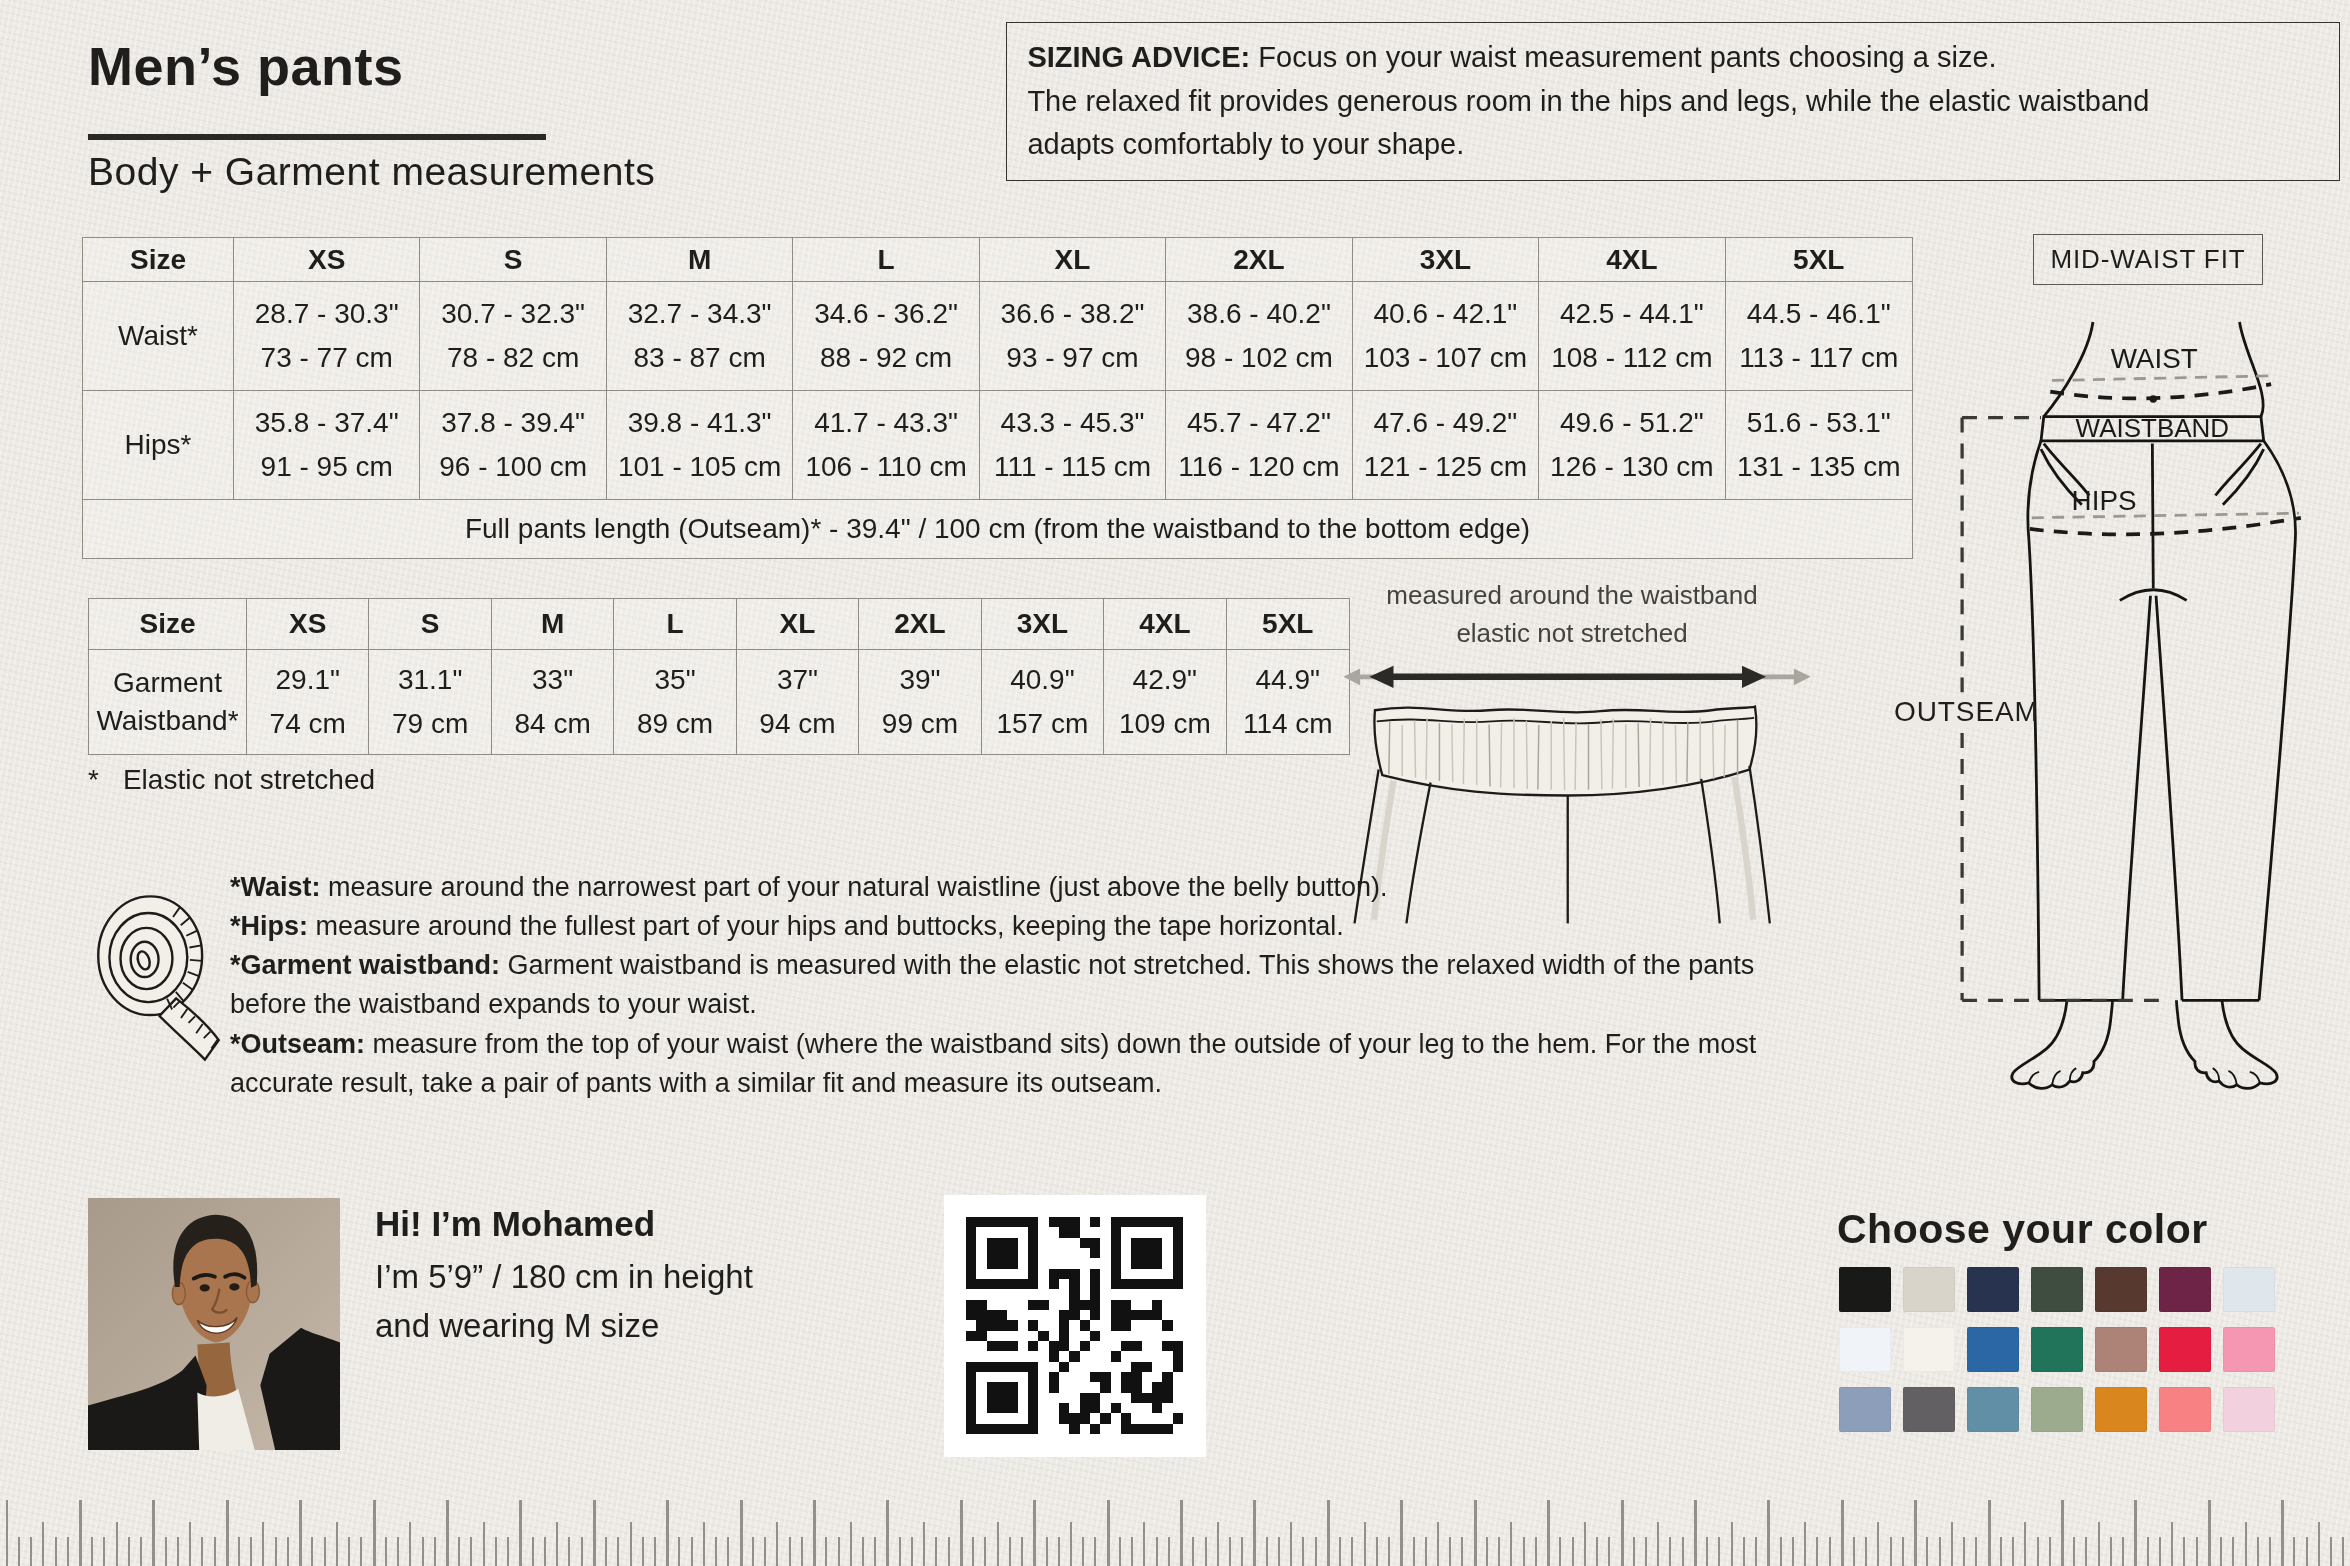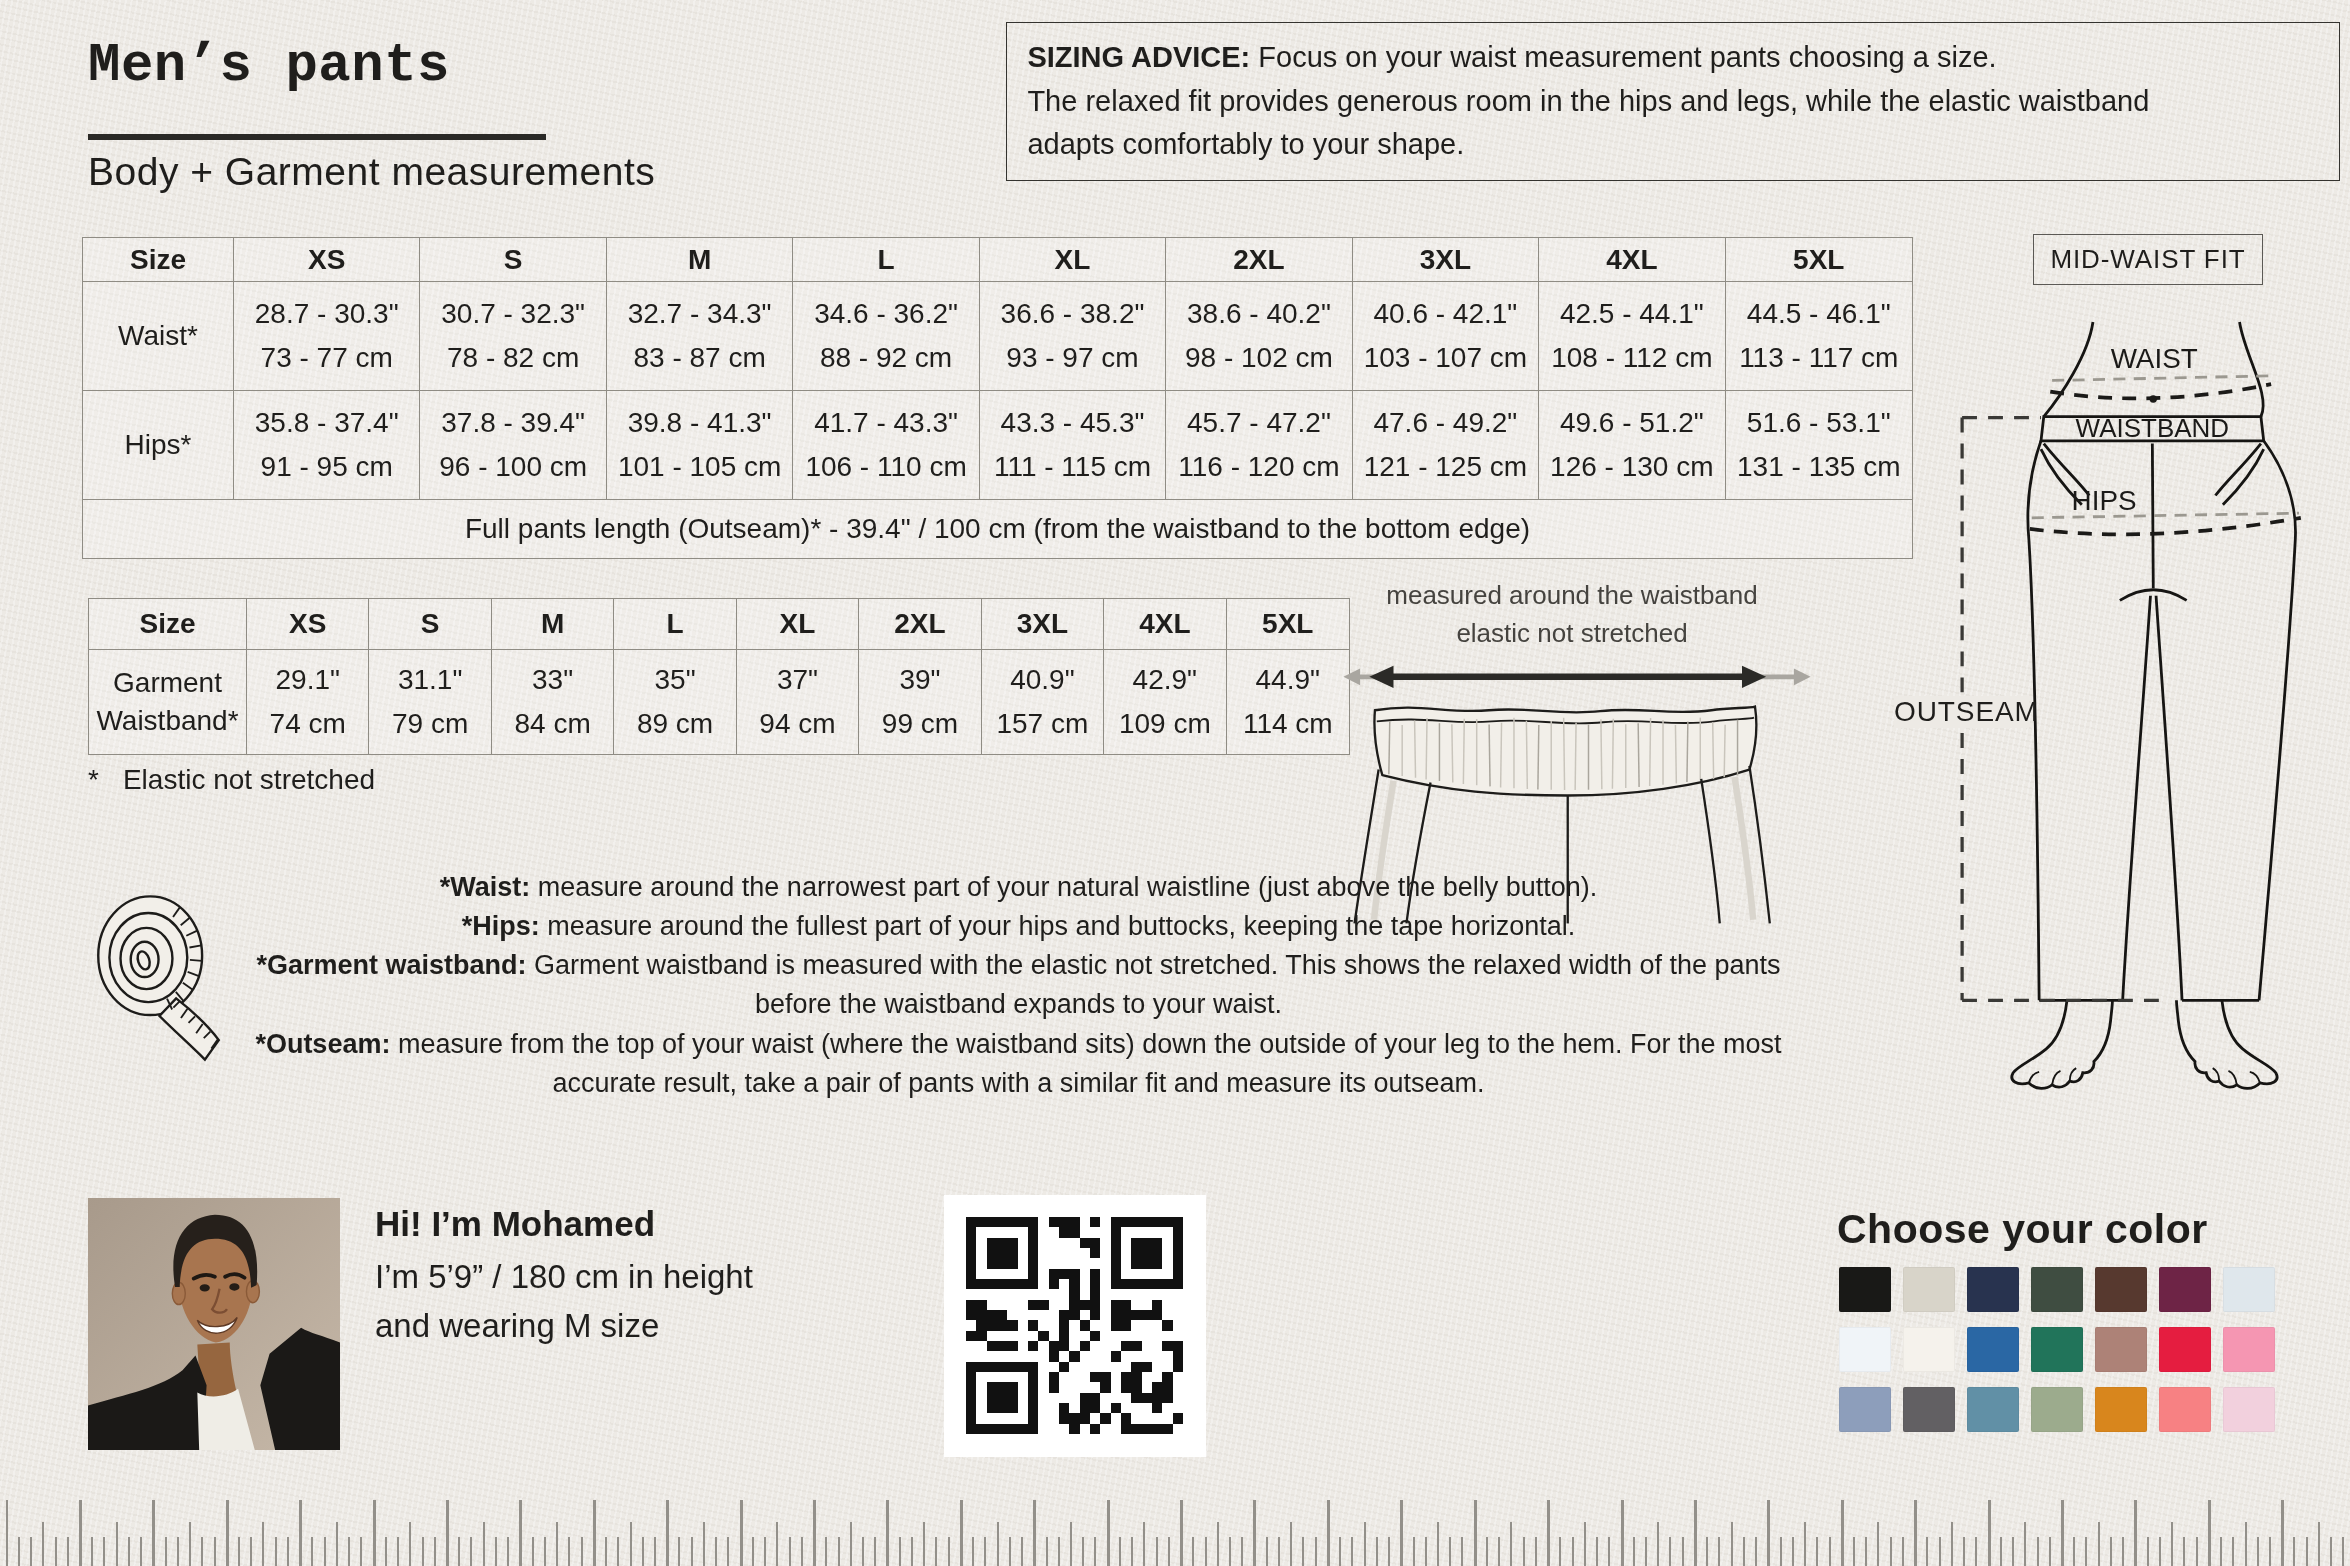--- a/index.html
+++ b/index.html
@@ -23,41 +23,41 @@
   .tbl>div:nth-child(10n){border-right:none;}
   .tbl>div.head{font-weight:bold;}
   .tbl>div.foot{grid-column:1/-1;border-right:none;border-bottom:none;}
   .tbl2>div:nth-child(n+11){border-bottom:none;}
   .tbl .lbl2{line-height:1.35;gap:0;}
   .footnote{font-size:28px;}
   .footnote .star{margin-right:24px;}
   .wb-cap{font-size:26px;line-height:1.45;color:#45433f;text-align:center;}
   .fitbox{border:1.9px solid #5b5955;display:flex;align-items:center;justify-content:center;
     font-size:26px;letter-spacing:0.9px;}
-  .instr{font-size:27px;line-height:1.45;text-align:center;}
+  .instr{font-size:27px;line-height:1.45;}
   .instr p{margin:0;}
   .instr b{font-weight:bold;}
   .outseam-lab{font-size:28px;text-align:center;background:#edeae5;letter-spacing:0.9px;}
   .h-bold{font-weight:bold;font-size:35px;margin:0 0 9.3px 0;}
   .txt36{font-size:33px;line-height:1.48;}
   .color-head{font-size:41px;font-weight:bold;letter-spacing:0.5px;}
   .swatches{display:grid;grid-template-columns:repeat(7,52px);grid-auto-rows:45px;
     column-gap:12px;row-gap:15px;}
   .swatches>div{border-radius:1.9px;box-shadow:0 0 0 0.9px rgba(0,0,0,.04) inset;}
   .qr-card{background:#ffffff;}
   #ruler{left:0;bottom:0;width:2350px;height:74px;}
   #ruler .tick{position:absolute;bottom:0;background:#93908a;}
   svg text{font-family:"Liberation Sans", sans-serif;}
 </style>
 </head>
 <body>
 
 <div id="canvas">
 
-  <div class="abs title" style="left:88px;top:35px;font-family:Liberation Mono, monospace;">Men’s pants</div>
+  <div class="abs title" style="left:88px;top:35px;">Men’s pants</div>
   <div class="abs title-rule" style="left:88px;top:134px;width:458px;"></div>
   <div class="abs subtitle" style="left:88px;top:150px;">Body + Garment measurements</div>
 
   <div class="abs advice" style="left:1006px;top:22px;width:1291px;">
     <div><b>SIZING ADVICE:</b><span> Focus on your waist measurement pants choosing a size.</span></div>
     <div>The relaxed fit provides generous room in the hips and legs, while the elastic waistband</div>
     <div>adapts comfortably to your shape.</div>
   </div>
 
   <div id="body-table" class="abs tbl" style="left:82px;top:237px;width:1829px;grid-template-columns:151px repeat(9,1fr);grid-template-rows:44px 109px 109px 58px;">

